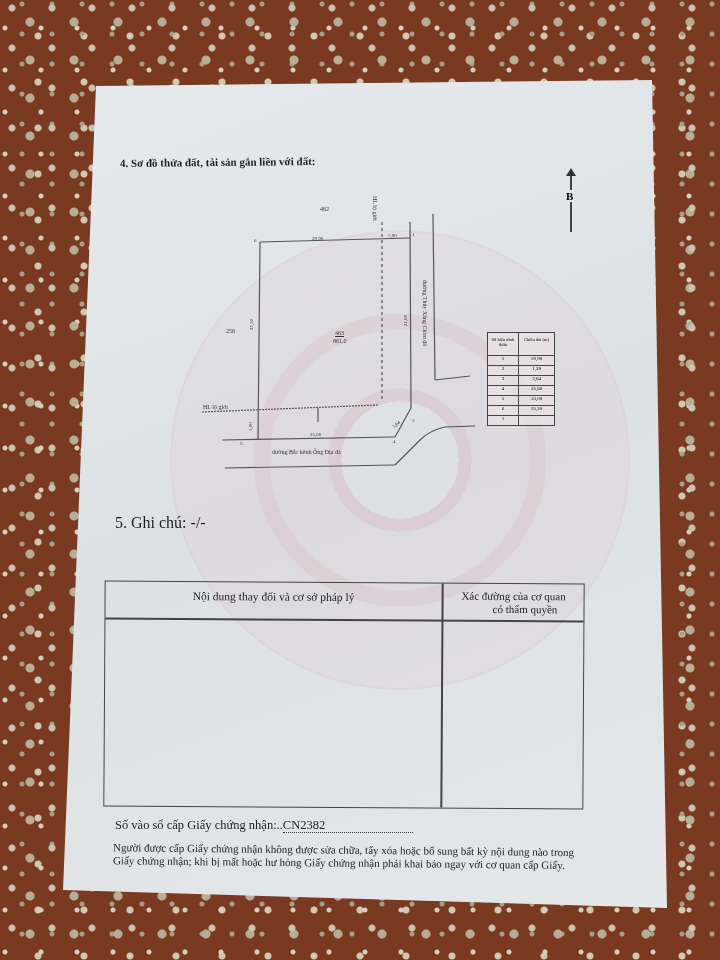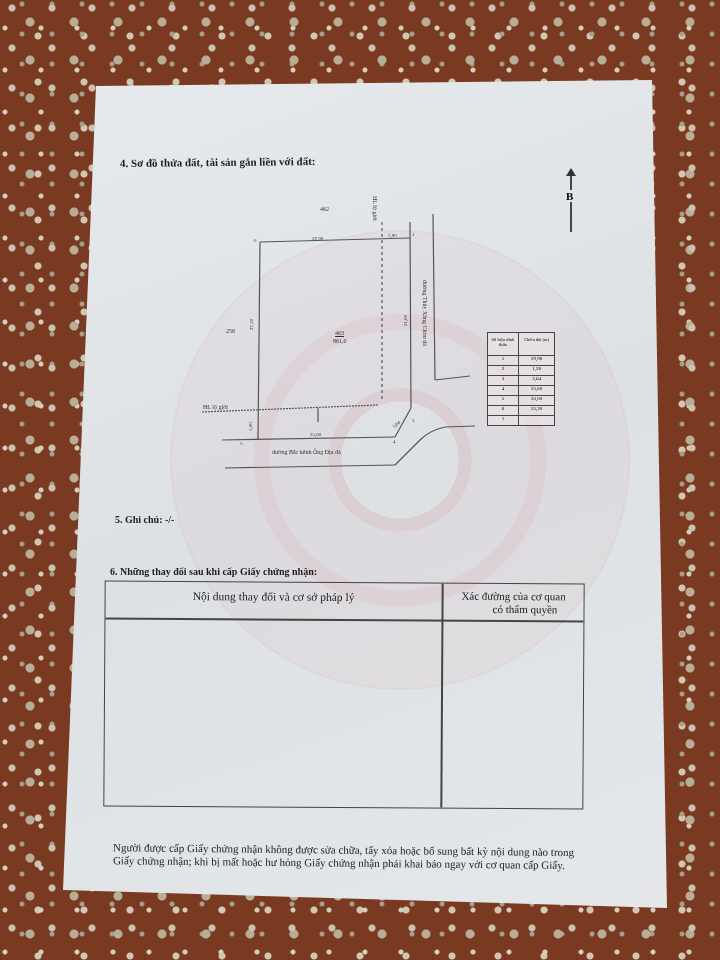--- a/index.html
+++ b/index.html
@@ -14,21 +14,21 @@
     background-size:40px 40px,44px 38px,36px 42px,30px 30px,46px 46px;
     font-family:"Liberation Serif","DejaVu Serif",serif;}
   .paper{position:absolute;left:0;top:0;width:720px;height:960px;}
   .sheet{position:absolute;left:0;top:0;width:720px;height:960px;
     clip-path:polygon(96px 86px,652px 80px,667px 908px,63px 890px);
     background:linear-gradient(160deg,#e9ecef 0%,#dde1e4 50%,#e6e8ea 100%);}
   .seal{position:absolute;left:170px;top:230px;width:460px;height:460px;border-radius:50%;
     background:radial-gradient(circle,rgba(214,170,180,0.0) 0 18%,rgba(214,170,180,0.35) 18% 22%,rgba(214,170,180,0.12) 22% 40%,rgba(214,170,180,0.3) 40% 45%,rgba(214,170,180,0.12) 45% 70%,rgba(214,170,180,0.22) 70% 74%,transparent 74%);}
   .abs{position:absolute;}
   .h{font-weight:bold;font-size:11px;color:#1d1d1d;}
-  .h2{font-weight:bold;font-size:10px;color:#1d1d1d;}
+  .h2{font-weight:normal;font-size:16px;color:#1d1d1d;}
   .small{font-size:5px;color:#333;}
   .tbl-text{font-size:11px;color:#222;text-align:center;}
   .foot{font-size:11px;color:#222;line-height:13px;}
 </style>
 </head>
 <body>
 
 <div class="paper">
   <div class="sheet">
     <div class="seal"></div>
@@ -107,29 +107,31 @@
           <div style="width:30px;border-right:1px solid #444;font-size:5px;text-align:center;">6</div>
           <div style="flex:1;font-size:5px;text-align:center;">25,20</div>
         </div>
       <div style="display:flex;height:9px;">
           <div style="width:30px;border-right:1px solid #444;font-size:5px;text-align:center;">1</div>
           <div style="flex:1;font-size:5px;text-align:center;"></div>
         </div>
     </div>
 
     <div class="abs h2" style="left:115px;top:514px;">5. Ghi chú: -/-</div>
-    <div class="abs h2" style="left:110px;top:566px;">6. Những thay đổi sau khi cấp Giấy chứng nhận:</div>
 
     <div class="abs" style="left:104px;top:582px;width:478px;height:224px;border:1.5px solid #444;transform:rotate(0.35deg);">
       <div class="abs" style="left:0;top:36px;width:478px;height:1.5px;background:#444;"></div>
       <div class="abs" style="left:336px;top:0;width:1.5px;height:224px;background:#444;"></div>
       <div class="abs tbl-text" style="left:0;top:8px;width:336px;font-size:11.5px;">Nội dung thay đổi và cơ sở pháp lý</div>
       <div class="abs tbl-text" style="left:338px;top:6px;width:140px;font-size:11px;">Xác đường của cơ quan</div>
       <div class="abs tbl-text" style="left:338px;top:19px;width:163px;font-size:11px;">có thẩm quyền</div>
     </div>
 
+    <div class="abs" style="left:115px;top:818px;font-size:12.5px;color:#222;">
+      <span>Số vào sổ cấp Giấy chứng nhận:..</span><span style="border-bottom:1px dotted #333;padding-right:88px;">CN2382</span>
+    </div>
 
     <div class="abs foot" style="left:113px;top:844px;width:530px;transform:rotate(0.6deg);">
       <div>Người được cấp Giấy chứng nhận không được sửa chữa, tẩy xóa hoặc bổ sung bất kỳ nội dung nào trong</div>
       <div>Giấy chứng nhận; khi bị mất hoặc hư hỏng Giấy chứng nhận phải khai báo ngay với cơ quan cấp Giấy.</div>
     </div>
   </div>
 </div>
 
 </body></html>

